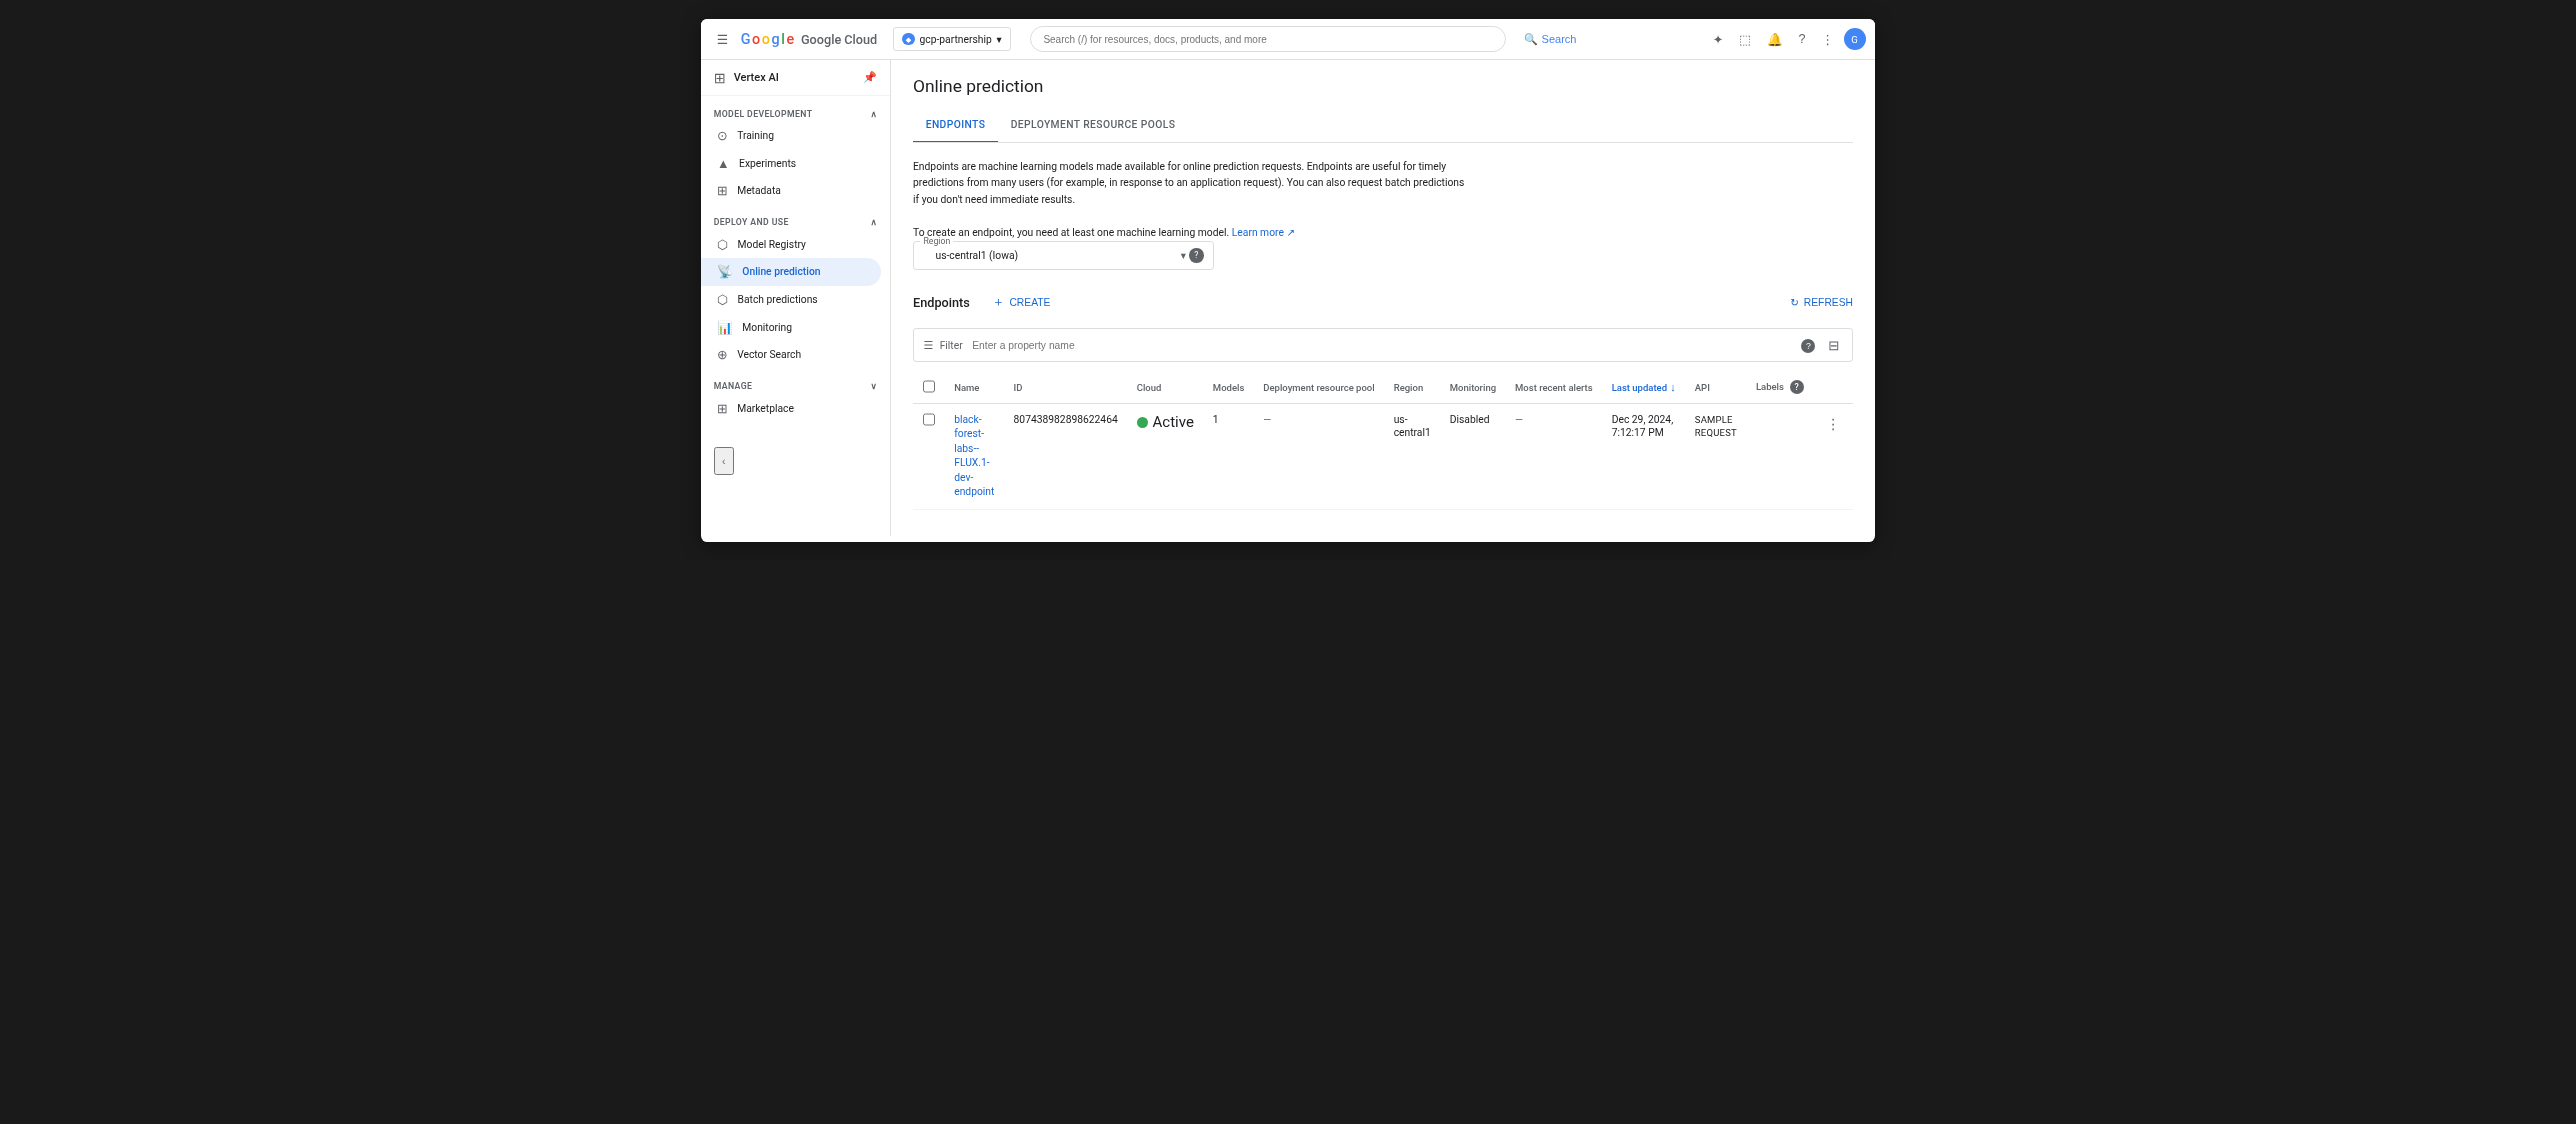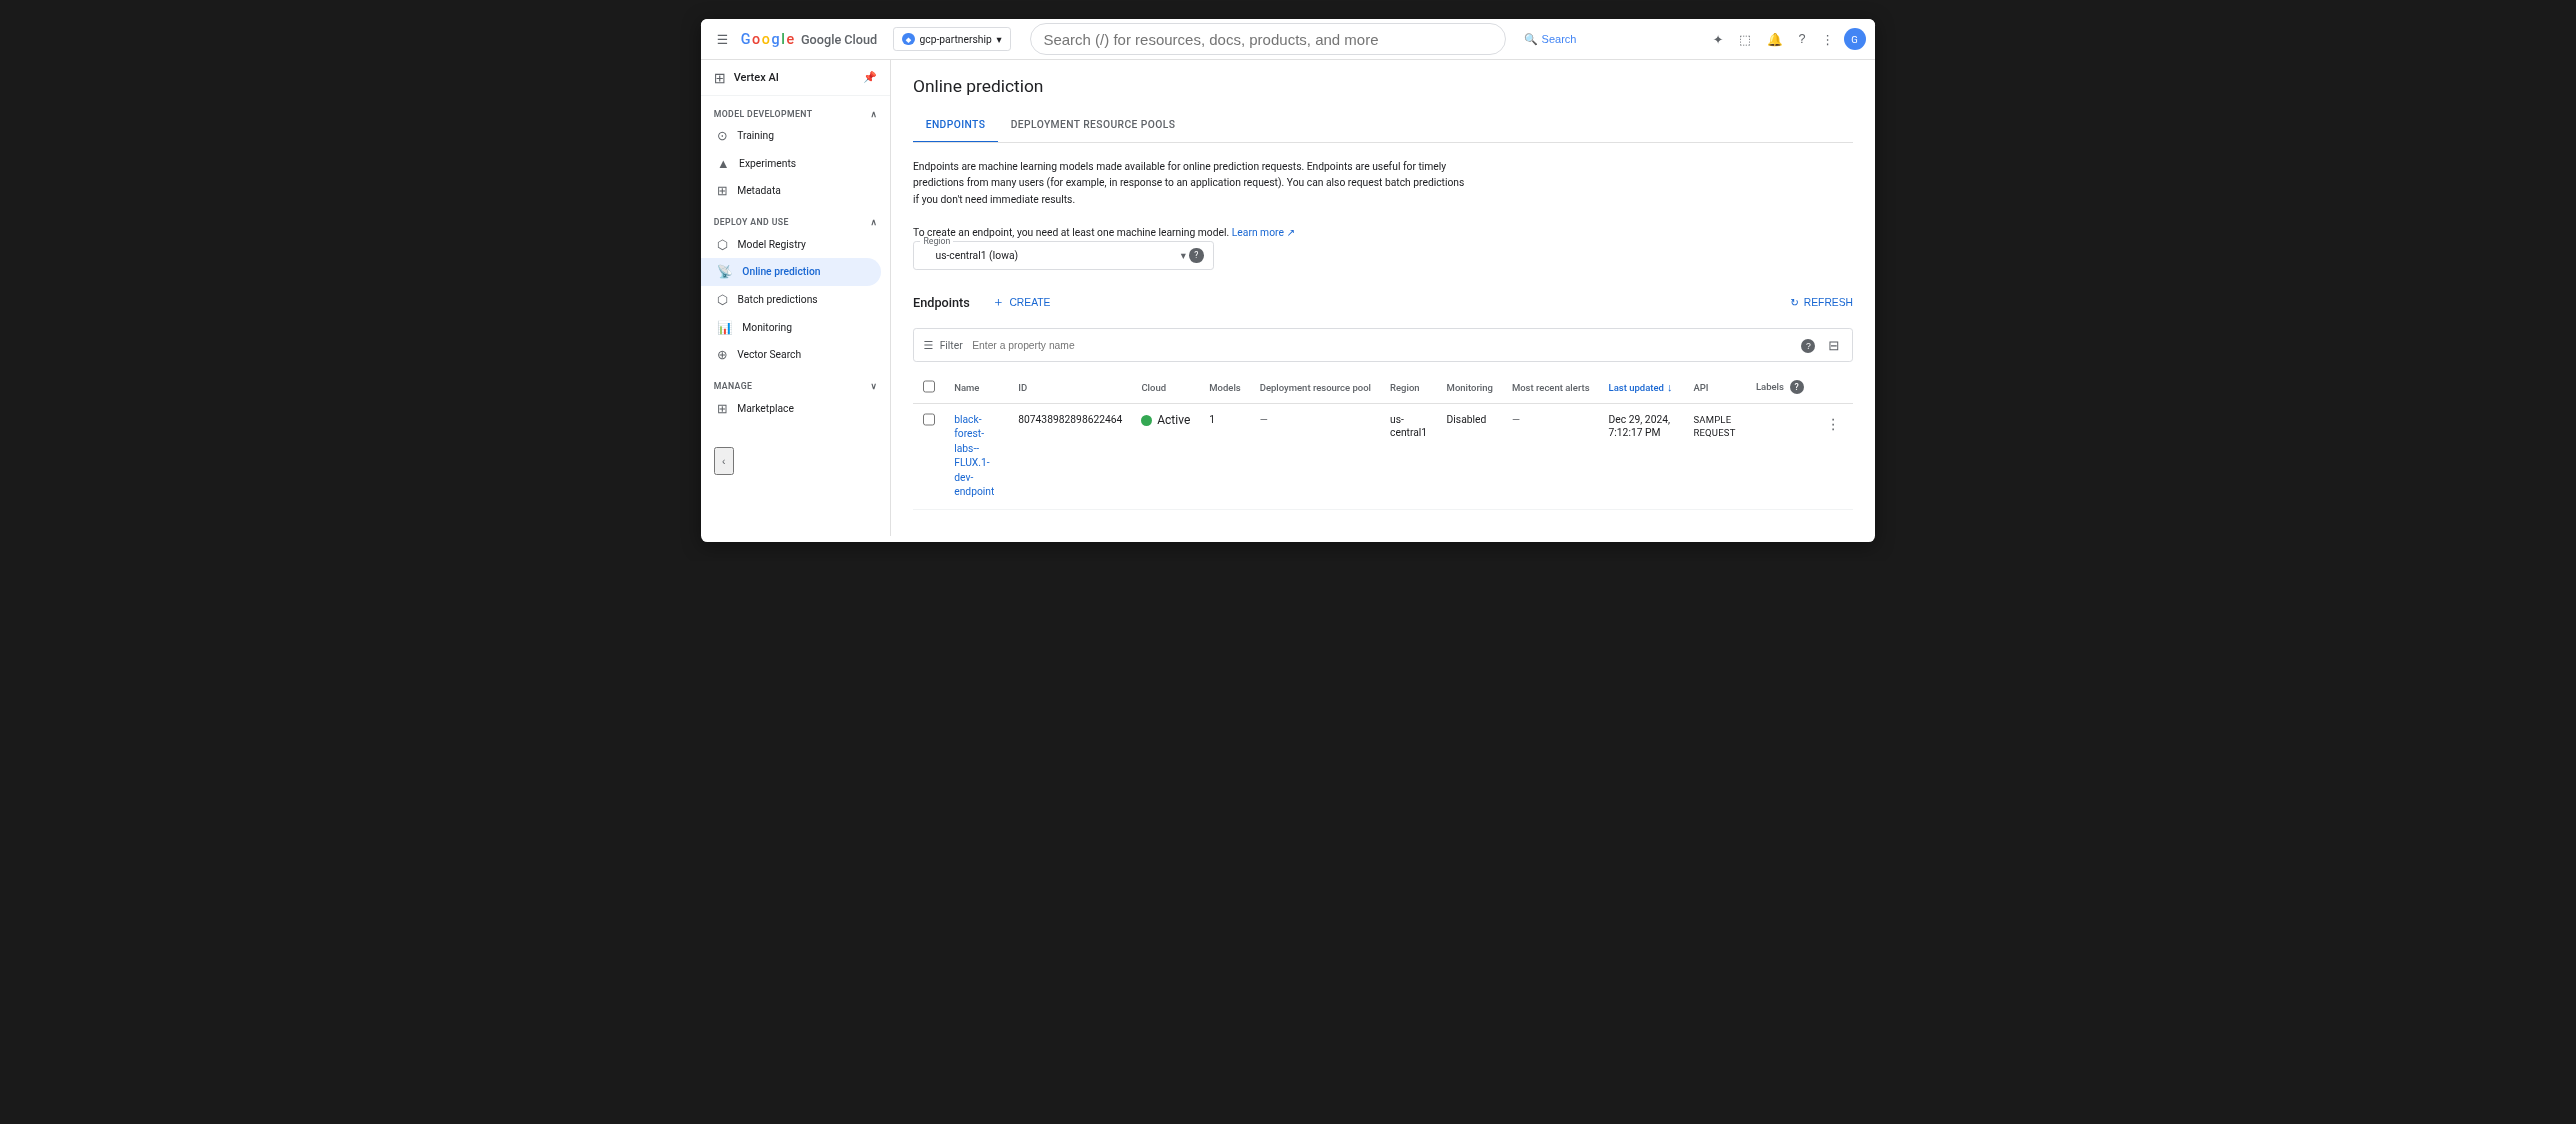--- a/index.html
+++ b/index.html
@@ -10,21 +10,21 @@
     
     .topbar { display: flex; align-items: center; height: 41px; padding: 0 9.5px; border-bottom: 0.8px solid #e0e0e0; gap: 6.3px; background: #fff; }
     .menu-icon { cursor: pointer; padding: 6.3px; color: #5f6368; font-size: 14.3px; }
     .google-logo { display: flex; align-items: center; gap: 1.6px; font-size: 14.3px; font-weight: 500; margin-right: 3.2px; }
     .logo-g { color: #4285f4; } .logo-o1 { color: #ea4335; } .logo-o2 { color: #fbbc04; }
     .logo-g2 { color: #4285f4; } .logo-l { color: #34a853; } .logo-e { color: #ea4335; }
     .logo-cloud { color: #5f6368; font-size: 12.7px; }
     .project-selector { display: flex; align-items: center; gap: 4.8px; border: 0.8px solid #dadce0; border-radius: 3.2px; padding: 4.8px 8px; cursor: pointer; font-size: 10.3px; color: #202124; background: #fff; margin-left: 6.3px; }
     .project-icon { width: 12.7px; height: 12.7px; background: #4285f4; border-radius: 50%; display: inline-flex; align-items: center; justify-content: center; color: white; font-size: 7.1px; }
     .search-bar { flex: 1; max-width: 476px; margin: 0 12.7px; position: relative; }
-    .search-bar input { width: 100%; border: 0.8px solid #dadce0; border-radius: 19px; padding: 6.3px 12.7px; font-size: 15px; color: #202124; outline: none; }
+    .search-bar input { width: 100%; border: 0.8px solid #dadce0; border-radius: 19px; padding: 6.3px 12.7px; font-size: 10px; color: #202124; outline: none; }
     .search-btn { background: none; border: none; cursor: pointer; color: #4285f4; font-size: 11px; font-weight: 500; display: flex; align-items: center; gap: 3.2px; }
     .topbar-icons { display: flex; align-items: center; gap: 3.2px; margin-left: auto; }
     .topbar-icon-btn { background: none; border: none; cursor: pointer; color: #5f6368; font-size: 12.7px; padding: 6.3px; border-radius: 50%; }
     .avatar { width: 22px; height: 22px; border-radius: 50%; background: #4285f4; display: flex; align-items: center; justify-content: center; color: white; font-size: 9.5px; cursor: pointer; }
 
     
     .main-layout { display: flex; height: calc(100% - 41px); min-height: 476px; }
     
     
     .sidebar { width: 190px; min-width: 190px; border-right: 0.8px solid #e0e0e0; background: #fff; overflow-y: auto; padding-bottom: 12.7px; }
@@ -82,21 +82,21 @@
     th { font-size: 9.5px; font-weight: 500; color: #5f6368; padding: 8px 9.5px; text-align: left; border-bottom: 0.8px solid #e0e0e0; white-space: nowrap; }
     td { font-size: 10.3px; color: #202124; padding: 9.5px 9.5px; border-bottom: 0.8px solid #f1f3f4; vertical-align: top; }
     .th-sort { display: flex; align-items: center; gap: 3.2px; cursor: pointer; }
     .sort-icon { color: #1967d2; font-size: 11px; }
     
     .checkbox-cell { width: 28.6px; }
     input[type="checkbox"] { width: 12.7px; height: 12.7px; cursor: pointer; }
     
     .endpoint-link { color: #1967d2; text-decoration: none; cursor: pointer; line-height: 1.4; }
     
-    .status-badge { display: flex; align-items: center; gap: 4.8px; font-size: 12px; }
+    .status-badge { display: flex; align-items: center; gap: 4.8px; font-size: 15px; }
     .status-dot { width: 11px; height: 11px; border-radius: 50%; background: #34a853; display: inline-block; flex-shrink: 0; }
     
     .dash { color: #5f6368; }
     .menu-dots { color: #5f6368; font-size: 14.3px; cursor: pointer; }
     
     .api-label { font-size: 9.5px; font-weight: 400; color: #202124; letter-spacing: 0.2px; }
     
     .col-sort-active { color: #1967d2; }
   </style>
 </head>

